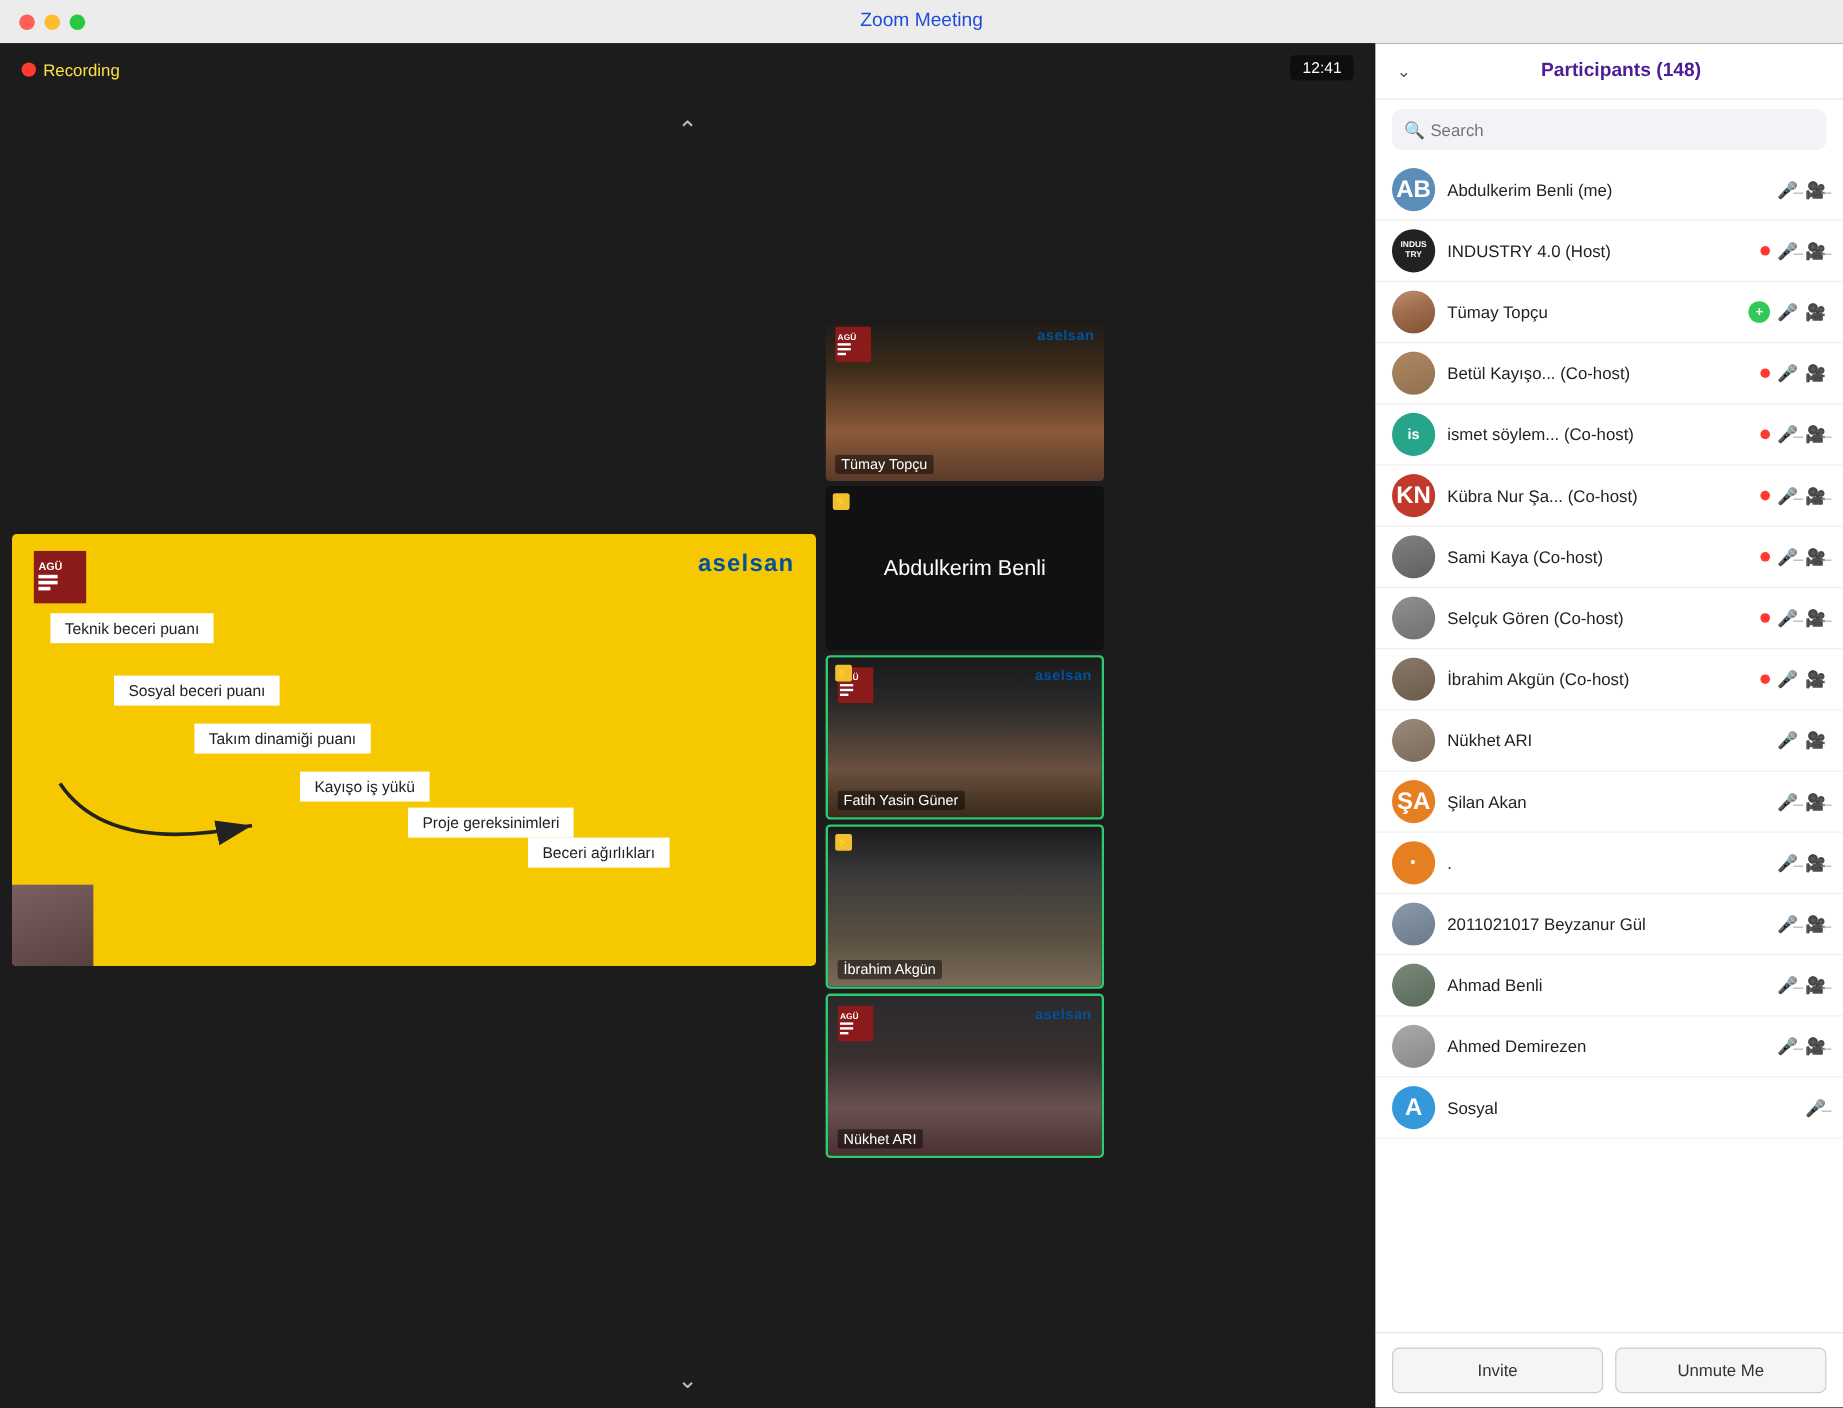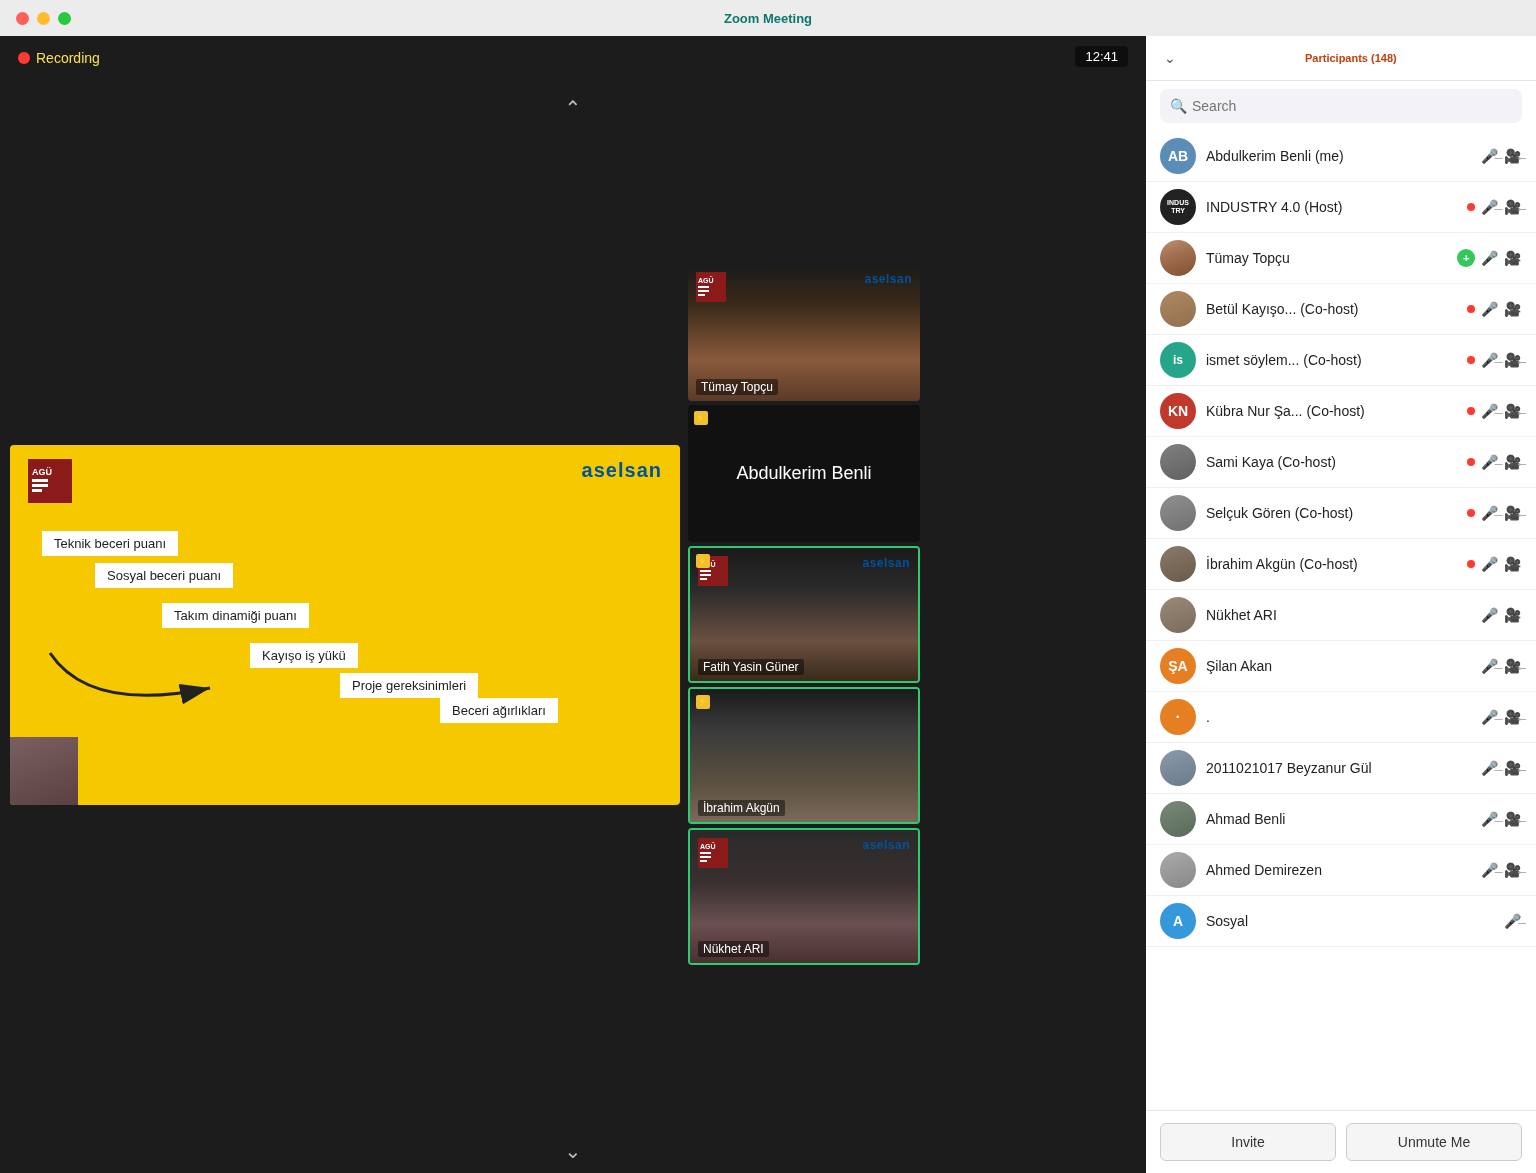--- a/index.html
+++ b/index.html
@@ -32,23 +32,23 @@
       align-items: center;
     }
     .traffic-light {
       width: 13px; height: 13px;
       border-radius: 50%;
     }
     .tl-red { background: #ff5f57; }
     .tl-yellow { background: #ffbd2e; }
     .tl-green { background: #28c840; }
     .title-bar-text {
-      font-size: 13px;
-      color: #0f766e;
-      font-weight: 700;
+      font-size: 16px;
+      color: #1d4ed8;
+      font-weight: 400;
     }
 
     
     .main-layout {
       display: flex;
       flex: 1;
       overflow: hidden;
     }
 
     
@@ -251,23 +251,23 @@
       padding: 14px 18px;
       border-bottom: 1px solid #e5e5e5;
       gap: 8px;
     }
     .panel-chevron {
       color: #555;
       font-size: 14px;
       cursor: pointer;
     }
     .panel-title {
-      font-size: 11px;
+      font-size: 16px;
       font-weight: 600;
-      color: #c2410c;
+      color: #4c1d95;
       flex: 1;
       text-align: center;
     }
     .search-box {
       margin: 8px 14px;
       position: relative;
     }
     .search-icon-p {
       position: absolute;
       left: 10px;
@@ -298,21 +298,21 @@
       padding: 7px 14px;
       gap: 10px;
       border-bottom: 1px solid #f0f0f0;
     }
     .avatar {
       width: 36px; height: 36px;
       border-radius: 50%;
       display: flex;
       align-items: center;
       justify-content: center;
-      font-size: 14px;
+      font-size: 20px;
       font-weight: 600;
       color: #fff;
       flex-shrink: 0;
       overflow: hidden;
     }
     .avatar-img {
       width: 36px; height: 36px;
       border-radius: 50%;
       background: #ccc;
       flex-shrink: 0;
@@ -486,21 +486,21 @@
             <rect width="44" height="44" fill="#8B1A1A"></rect>
             <text x="4" y="16" fill="#fff" font-size="9" font-weight="700" font-family="sans-serif">AGÜ</text>
             <rect x="4" y="20" width="16" height="3" fill="#fff"></rect>
             <rect x="4" y="25" width="16" height="3" fill="#fff"></rect>
             <rect x="4" y="30" width="10" height="3" fill="#fff"></rect>
           </svg>
           <span class="aselsan-logo-slide">aselsan</span>
         </div>
 
         <div class="stairs-container">
-          <div class="stair-item" style="left:32px; top:28px;">Teknik beceri puanı</div>
+          <div class="stair-item" style="left:32px; top:8px;">Teknik beceri puanı</div>
           <div class="stair-item" style="left:85px; top:60px;">Sosyal beceri puanı</div>
           <div class="stair-item" style="left:152px; top:100px;text-align:center;">Takım dinamiği puanı</div>
           <div class="stair-item" style="left:240px; top:140px;">Kayışo iş yükü</div>
           <div class="stair-item" style="left:330px; top:170px;">Proje gereksinimleri</div>
           <div class="stair-item" style="left:430px; top:195px;">Beceri ağırlıkları</div>
 
           <svg style="position:absolute;bottom:10px;left:20px;width:200px;height:80px;" viewBox="0 0 200 80">
             <path d="M 20 20 Q 60 80 180 55" stroke="#222" stroke-width="3" fill="none" marker-end="url(#arrowhead)"></path>
             <defs>
               <marker id="arrowhead" markerWidth="10" markerHeight="7" refX="10" refY="3.5" orient="auto">

